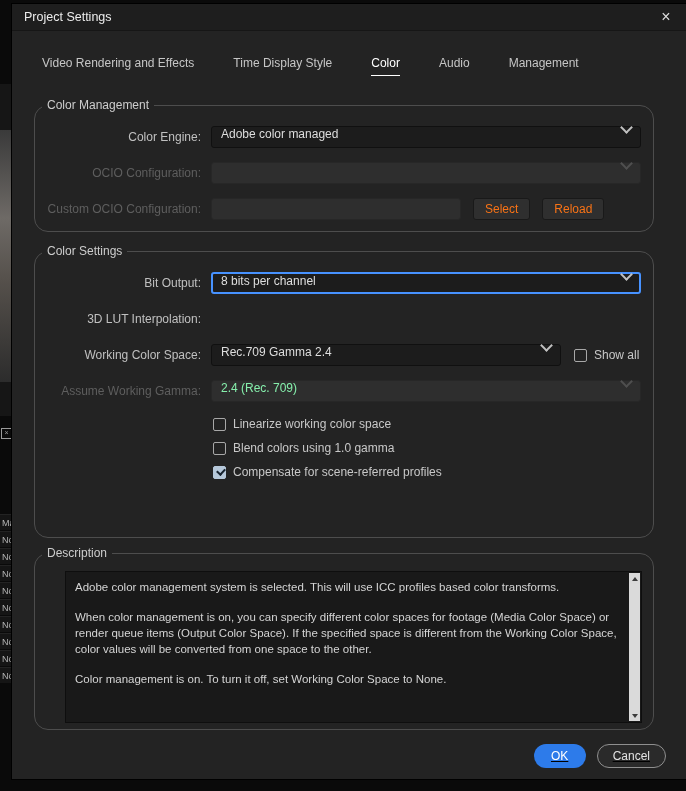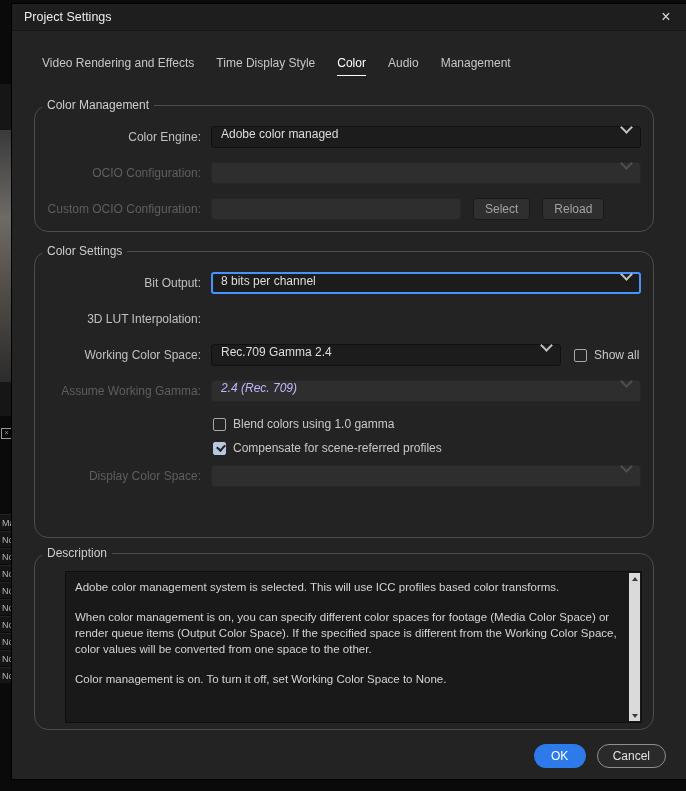--- a/index.html
+++ b/index.html
@@ -19,48 +19,48 @@
 
   
   .dialog{position:absolute;left:12px;top:4px;width:674px;height:775px;background:#232323;
           box-shadow:0 0 0 1px #000;}
   .titlebar{height:26px;background:#1e1e1e;border-bottom:1px solid #161616;display:flex;
             align-items:center;padding:0 10px 0 12px;}
   .titlebar .ttl{font-size:12.5px;color:#ececec;}
   .close{margin-left:auto;color:#dcdcdc;font-size:16px;line-height:16px;width:20px;text-align:center;cursor:default;}
 
   
-  .tabs{position:absolute;left:30px;top:52px;display:flex;gap:22px;}
+  .tabs{position:absolute;left:30px;top:52px;display:flex;gap:39px;}
   .tab{font-size:12px;color:#c6c6c6;padding-bottom:5px;border-bottom:1.5px solid transparent;}
   .tab.active{color:#ffffff;border-bottom-color:#ffffff;}
 
   
   .group{position:absolute;left:22px;width:620px;border:1px solid #4d4d4d;border-radius:14px;
          box-sizing:border-box;padding-top:20px;}
   .legend{position:absolute;top:-8px;left:7px;background:#232323;padding:0 5px;font-size:12px;color:#cdcdcd;}
   .g1{top:101px;height:127px;}
   .g2{top:247px;height:287px;}
   .g3{top:549px;height:177px;}
 
   
   .frow{display:flex;align-items:center;height:22px;margin:0 12px 14px 0;}
   .flabel{width:166px;text-align:right;margin-right:10px;font-size:12px;color:#c0c0c0;flex:none;}
   .flabel.dis{color:#5e5e5e;}
   .dd{flex:1;height:22px;box-sizing:border-box;background:#1c1c1c;border:1px solid #101010;
       border-radius:3px;display:flex;padding:0 9px;font-size:12px;color:#dedede;}
   .dd.short{flex:none;width:350px;}
   .dd.focus{border:2px solid #4792ff;padding:0 8px;}
-  .dd.dis{background:#2e2e2e;border-color:#272727;color:#c4b5fd;font-style:italic;}
+  .dd.dis{background:#2e2e2e;border-color:#272727;color:#86efac;}
   .chev{margin-left:auto;width:7px;height:7px;border-right:2px solid #c0c0c0;border-bottom:2px solid #c0c0c0;
         transform:rotate(45deg);margin-top:-4px;flex:none;}
   .dd.dis .chev{border-color:#4f4f4f;}
   .txt{width:250px;height:22px;box-sizing:border-box;background:#2e2e2e;border:1px solid #272727;
        border-radius:3px;flex:none;}
   .btn{height:22px;box-sizing:border-box;padding:0 11px;background:#2f2f2f;border:1px solid #191919;
-       border-radius:3px;color:#a3a3a3;font-size:12px;display:flex;align-items:center;margin-left:12px;flex:none;}
+       border-radius:3px;color:#f97316;font-size:12px;display:flex;align-items:center;margin-left:12px;flex:none;}
 
   
   .cb{width:13px;height:13px;box-sizing:border-box;border:1px solid #a8a8a8;border-radius:2px;
       position:relative;flex:none;background:transparent;}
   .cb.checked{background:#b6c8da;border-color:#b6c8da;}
   .cb.checked::after{content:"";position:absolute;left:2.5px;top:1px;width:6px;height:4px;
       border-left:2px solid #16222e;border-bottom:2px solid #16222e;transform:rotate(-47deg);}
   .cbrow{display:flex;align-items:center;height:16px;margin:0 0 8px 178px;}
   .cbrow .cblabel{margin-left:7px;font-size:12px;color:#c8c8c8;}
   .cbwrap{display:flex;align-items:center;margin-left:13px;}
@@ -75,21 +75,21 @@
   .sarrow{position:absolute;left:0;width:11px;height:11px;background:#d9d9d9;display:flex;
           align-items:center;justify-content:center;}
   .sarrow.up{top:0;} .sarrow.dn{bottom:0;}
   .tri-up{width:0;height:0;border-left:3px solid transparent;border-right:3px solid transparent;
           border-bottom:4px solid #3c3c3c;}
   .tri-dn{width:0;height:0;border-left:3px solid transparent;border-right:3px solid transparent;
           border-top:4px solid #3c3c3c;}
   .sthumb{position:absolute;left:0;top:11px;bottom:11px;width:11px;background:#dadada;}
 
   
-  .footer{position:absolute;bottom:11px;right:20px;display:flex;gap:11px;}
+  .footer{position:absolute;bottom:11px;right:20px;display:flex;gap:11px;text-decoration:underline;}
   .pill{height:24px;box-sizing:border-box;border-radius:13px;font-size:12px;display:flex;
         align-items:center;justify-content:center;padding:0 15px;}
   .ok{background:#2d7bea;color:#ffffff;min-width:52px;}
   .cancel{background:#2a2a2a;border:1px solid #8f8f8f;color:#e2e2e2;}
 </style>
 </head>
 <body>
 
 <div class="screen">
 
@@ -181,34 +181,31 @@
       <div class="frow">
         <span class="flabel dis">Assume Working Gamma:</span>
         <div class="dd dis">
           <span>2.4 (Rec. 709)</span>
           <span class="chev"></span>
         </div>
       </div>
 
       <div class="cbrow">
         <span class="cb"></span>
+        <span class="cblabel">Linearize working color space</span>
+      </div>
+      <div class="cbrow">
+        <span class="cb"></span>
         <span class="cblabel">Blend colors using 1.0 gamma</span>
       </div>
       <div class="cbrow">
         <span class="cb checked"></span>
         <span class="cblabel">Compensate for scene-referred profiles</span>
       </div>
 
-      <div class="frow last">
-        <span class="flabel dis">Display Color Space:</span>
-        <div class="dd dis">
-          <span></span>
-          <span class="chev"></span>
-        </div>
-      </div>
     </div>
 
     <div class="group g3">
       <span class="legend">Description</span>
       <div class="descbox">
         <p>Adobe color management system is selected. This will use ICC profiles based color transforms.</p>
         <p>When color management is on, you can specify different color spaces for footage (Media Color Space) or render queue items (Output Color Space). If the specified space is different from the Working Color Space, color values will be converted from one space to the other.</p>
         <p>Color management is on. To turn it off, set Working Color Space to None.</p>
         <div class="sbar">
           <div class="sarrow up">

